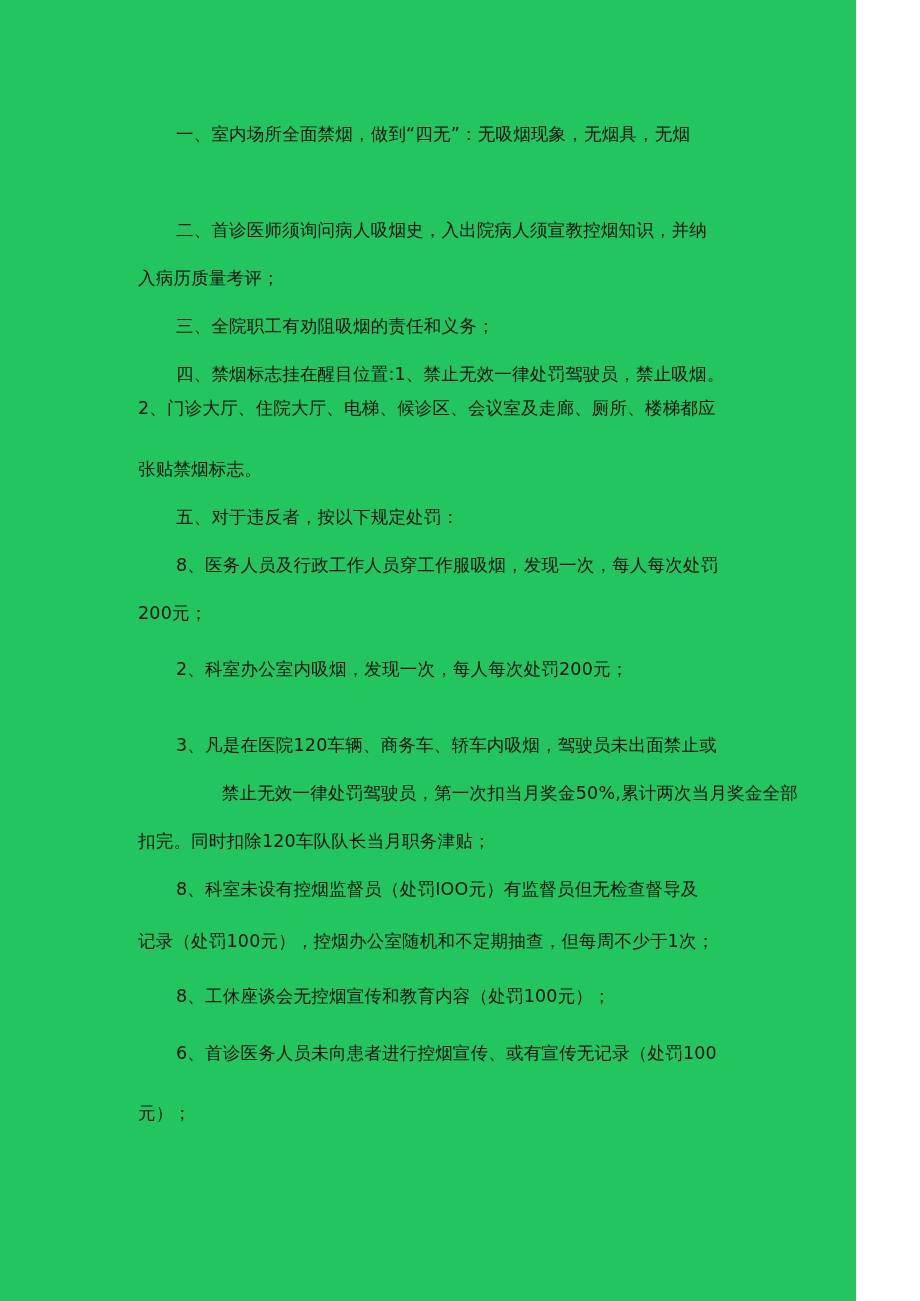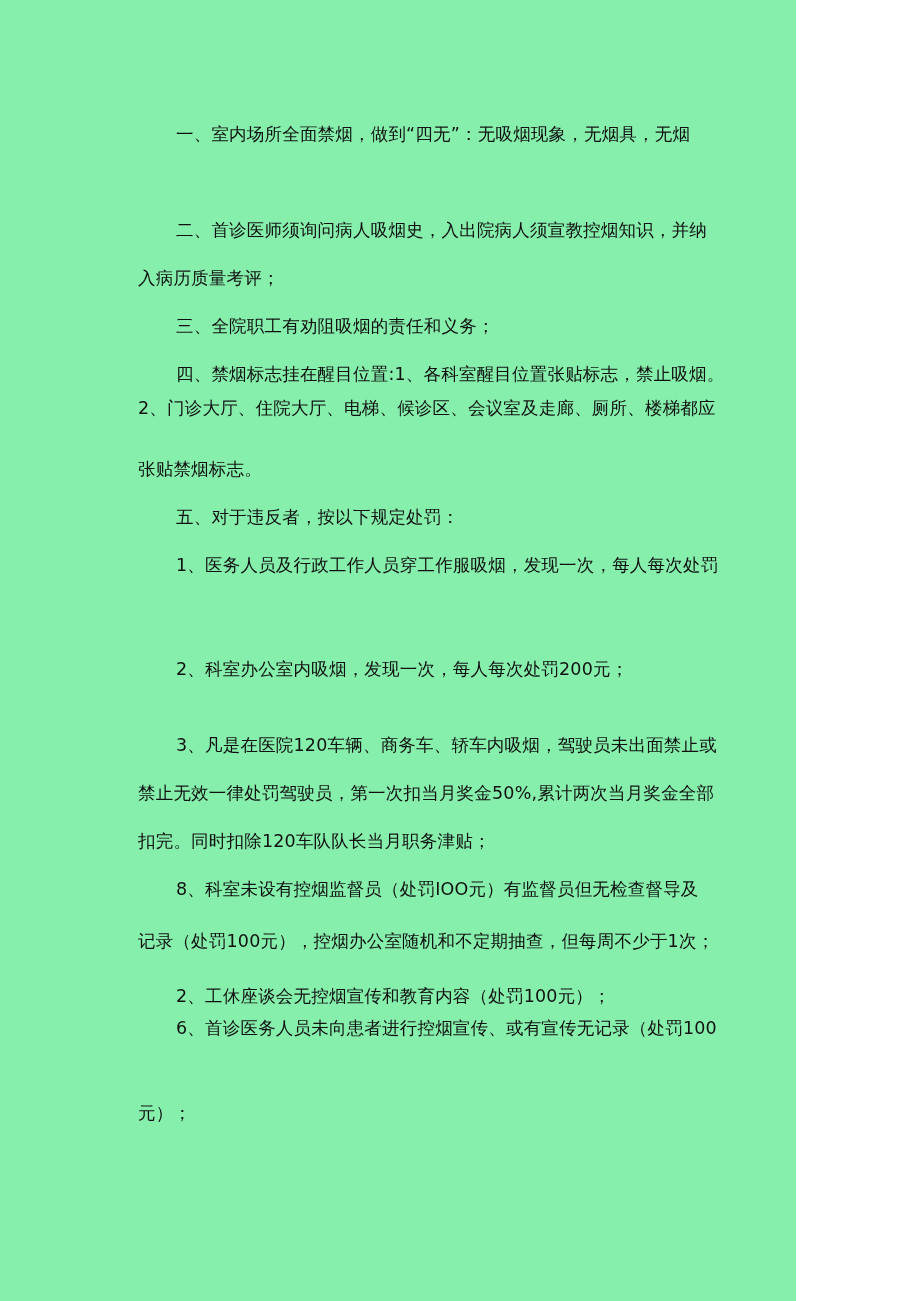--- a/index.html
+++ b/index.html
@@ -12,23 +12,23 @@
       height: 1301px;
       position: relative;
       overflow: hidden;
       font-family: "DejaVu Sans", "Liberation Sans", sans-serif;
       color: #111111;
     }
     .page {
       position: absolute;
       left: 0;
       top: 0;
-      width: 796px;
+      width: 856px;
       height: 1301px;
-      background: #86efac;
+      background: #22c55e;
       text-decoration: underline;
     }
     .line {
       position: absolute;
       left: 138px;
       width: 660px;
       font-size: 17.5px;
       line-height: 24px;
       white-space: nowrap;
       letter-spacing: 0.2px;
@@ -42,35 +42,36 @@
 
 <div class="page">
 
   <div class="line indent" style="top:122px;">一、室内场所全面禁烟，做到“四无”：无吸烟现象，无烟具，无烟</div>
 
   <div class="line" style="top:266px;">入病历质量考评；</div>
   <div class="line indent" style="top:218px;">二、首诊医师须询问病人吸烟史，入出院病人须宣教控烟知识，并纳</div>
 
   <div class="line indent" style="top:314px;">三、全院职工有劝阻吸烟的责任和义务；</div>
 
-  <div class="line indent" style="top:362px;">四、禁烟标志挂在醒目位置:1、各科室醒目位置张贴标志，禁止吸烟。</div>
+  <div class="line indent" style="top:362px;">四、禁烟标志挂在醒目位置:1、禁止无效一律处罚驾驶员，禁止吸烟。</div>
   <div class="line" style="top:396px;">2、门诊大厅、住院大厅、电梯、候诊区、会议室及走廊、厕所、楼梯都应</div>
   <div class="line" style="top:457px;">张贴禁烟标志。</div>
 
   <div class="line indent" style="top:505px;">五、对于违反者，按以下规定处罚：</div>
 
-  <div class="line indent" style="top:553px;">1、医务人员及行政工作人员穿工作服吸烟，发现一次，每人每次处罚</div>
+  <div class="line indent" style="top:553px;">8、医务人员及行政工作人员穿工作服吸烟，发现一次，每人每次处罚</div>
+  <div class="line" style="top:601px;">200元；</div>
 
   <div class="line indent" style="top:657px;">2、科室办公室内吸烟，发现一次，每人每次处罚200元；</div>
 
   <div class="line indent" style="top:733px;">3、凡是在医院120车辆、商务车、轿车内吸烟，驾驶员未出面禁止或</div>
-  <div class="line" style="top:781px;">禁止无效一律处罚驾驶员，第一次扣当月奖金50%,累计两次当月奖金全部</div>
+  <div class="line" style="top:781px;text-align:right;">禁止无效一律处罚驾驶员，第一次扣当月奖金50%,累计两次当月奖金全部</div>
   <div class="line" style="top:829px;">扣完。同时扣除120车队队长当月职务津贴；</div>
 
   <div class="line indent" style="top:877px;">8、科室未设有控烟监督员（处罚IOO元）有监督员但无检查督导及</div>
   <div class="line" style="top:929px;">记录（处罚100元），控烟办公室随机和不定期抽查，但每周不少于1次；</div>
 
-  <div class="line indent" style="top:984px;">2、工休座谈会无控烟宣传和教育内容（处罚100元）；</div>
+  <div class="line indent" style="top:984px;">8、工休座谈会无控烟宣传和教育内容（处罚100元）；</div>
 
-  <div class="line indent" style="top:1016px;">6、首诊医务人员未向患者进行控烟宣传、或有宣传无记录（处罚100</div>
+  <div class="line indent" style="top:1041px;">6、首诊医务人员未向患者进行控烟宣传、或有宣传无记录（处罚100</div>
   <div class="line" style="top:1101px;">元）；</div>
 
 </div>
 
 </body></html>

